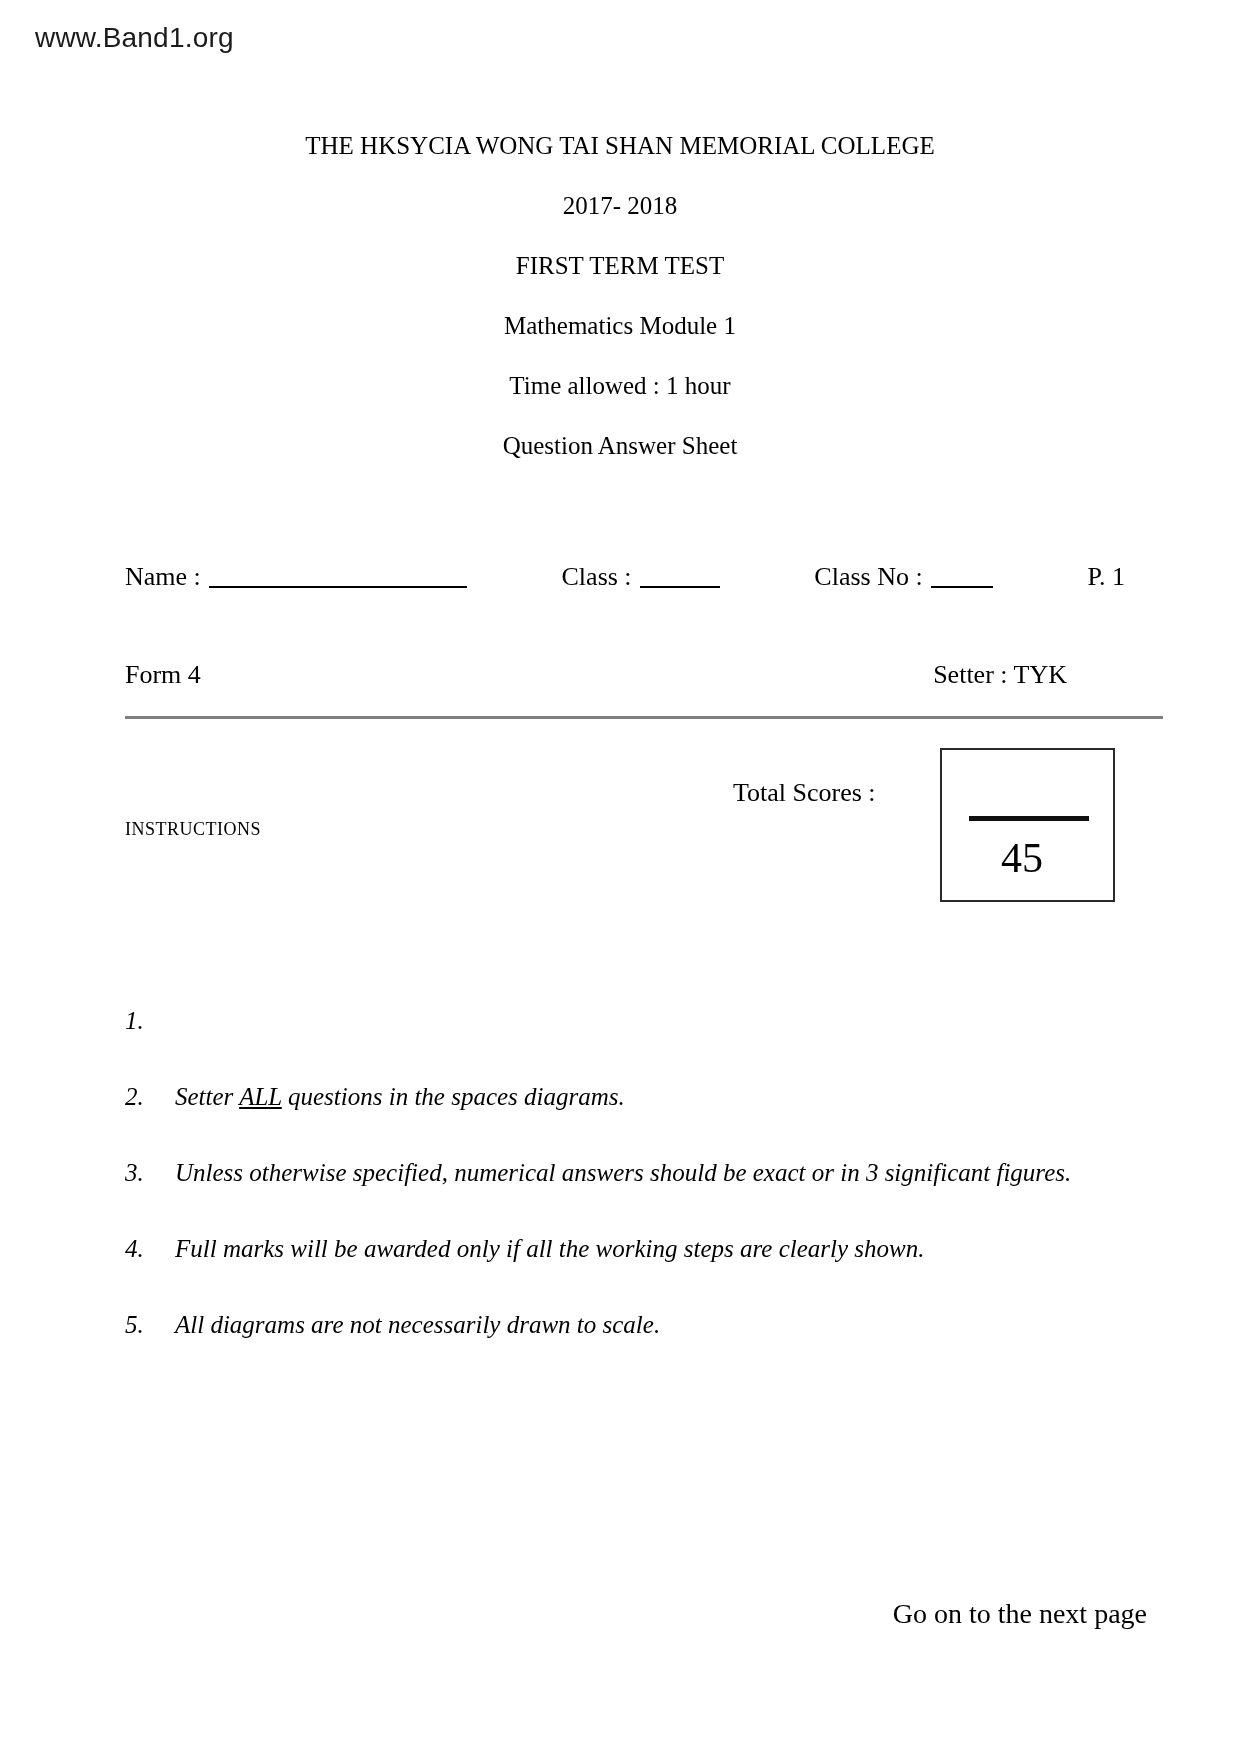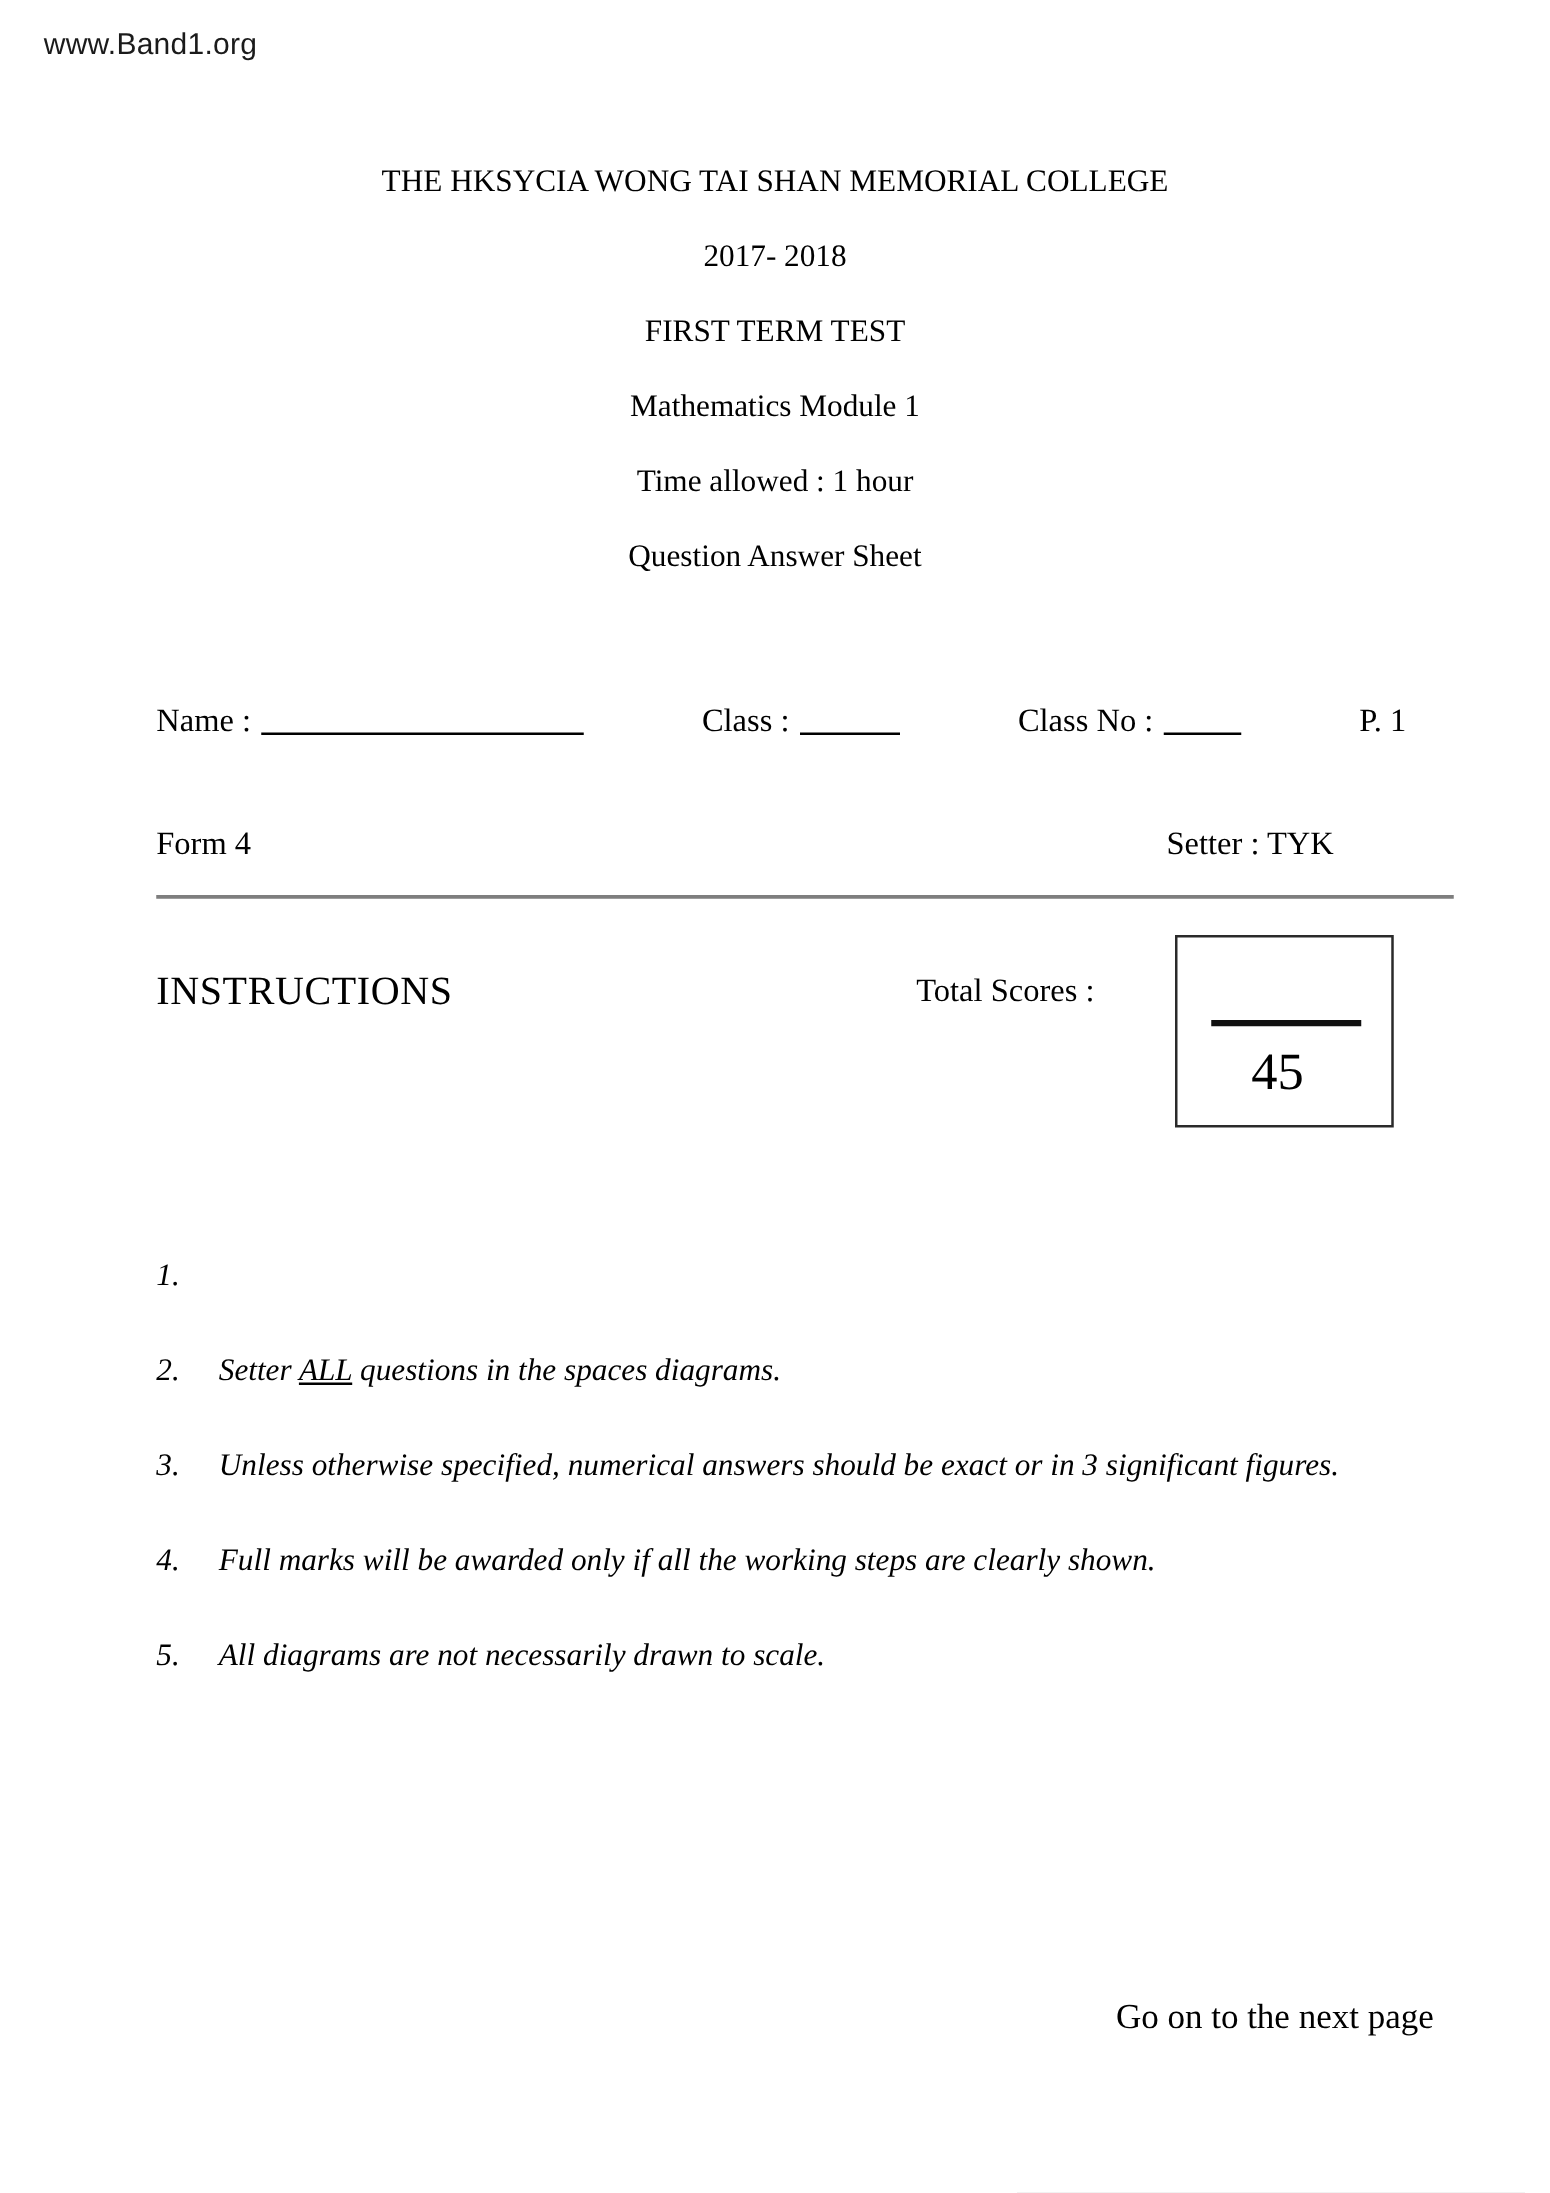--- a/index.html
+++ b/index.html
@@ -12,21 +12,21 @@
     color: #000000;
     font-family: "Liberation Serif", "DejaVu Serif", serif;
     font-size: 26px;
     overflow: hidden;
   }
   .watermark {
     position: absolute;
     top: 22px;
     left: 35px;
     font-family: "Liberation Sans", "DejaVu Sans", sans-serif;
-    font-size: 24px;
+    font-size: 28px;
     color: #1b1b1b;
     letter-spacing: 0.2px;
   }
   .header {
     position: absolute;
     top: 131px;
     left: 100px;
     right: 100px;
     text-align: center;
   }
@@ -63,23 +63,23 @@
   .divider {
     position: absolute;
     top: 716px;
     left: 125px;
     width: 1038px;
     height: 3px;
     background: #7e7e7e;
   }
   .instr-heading {
     position: absolute;
-    top: 774px;
-    left: 125px;
-    font-size: 32px;
+    top: 819px;
+    left: 125px;
+    font-size: 18px;
     letter-spacing: 0.5px;
   }
   .total-scores {
     position: absolute;
     top: 778px;
     left: 733px;
     font-size: 26px;
   }
   .score-box {
     position: absolute;

